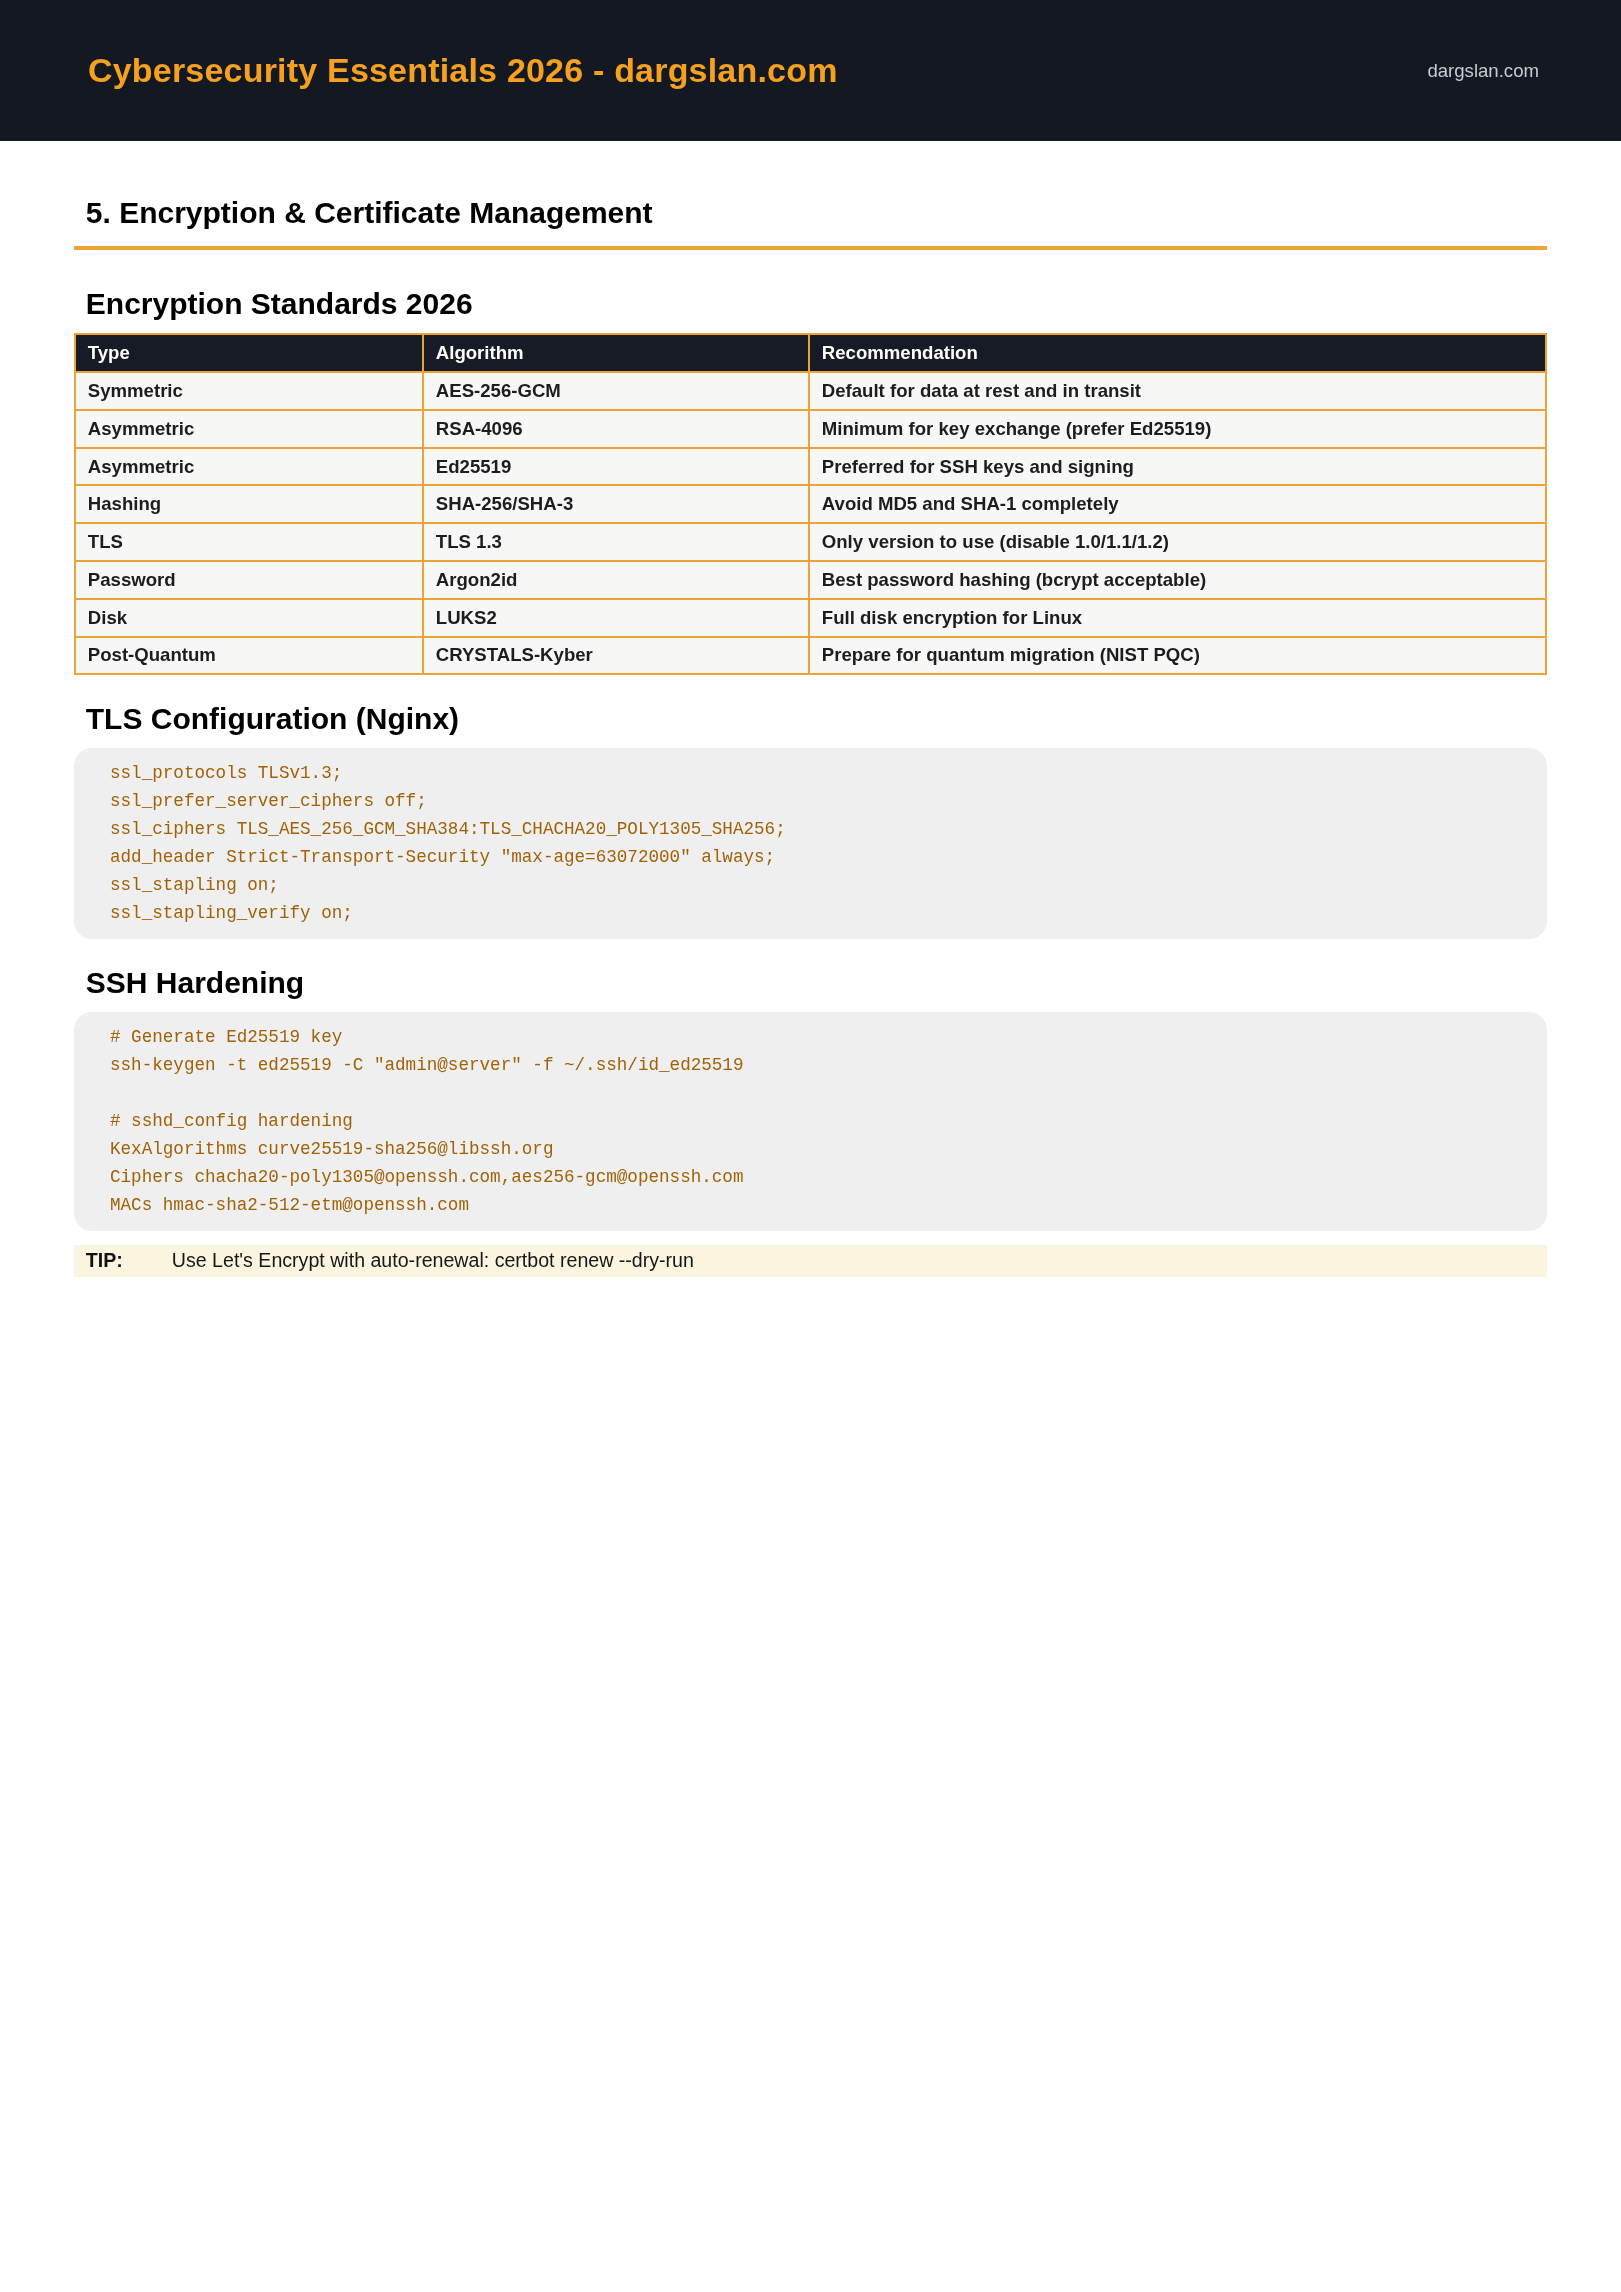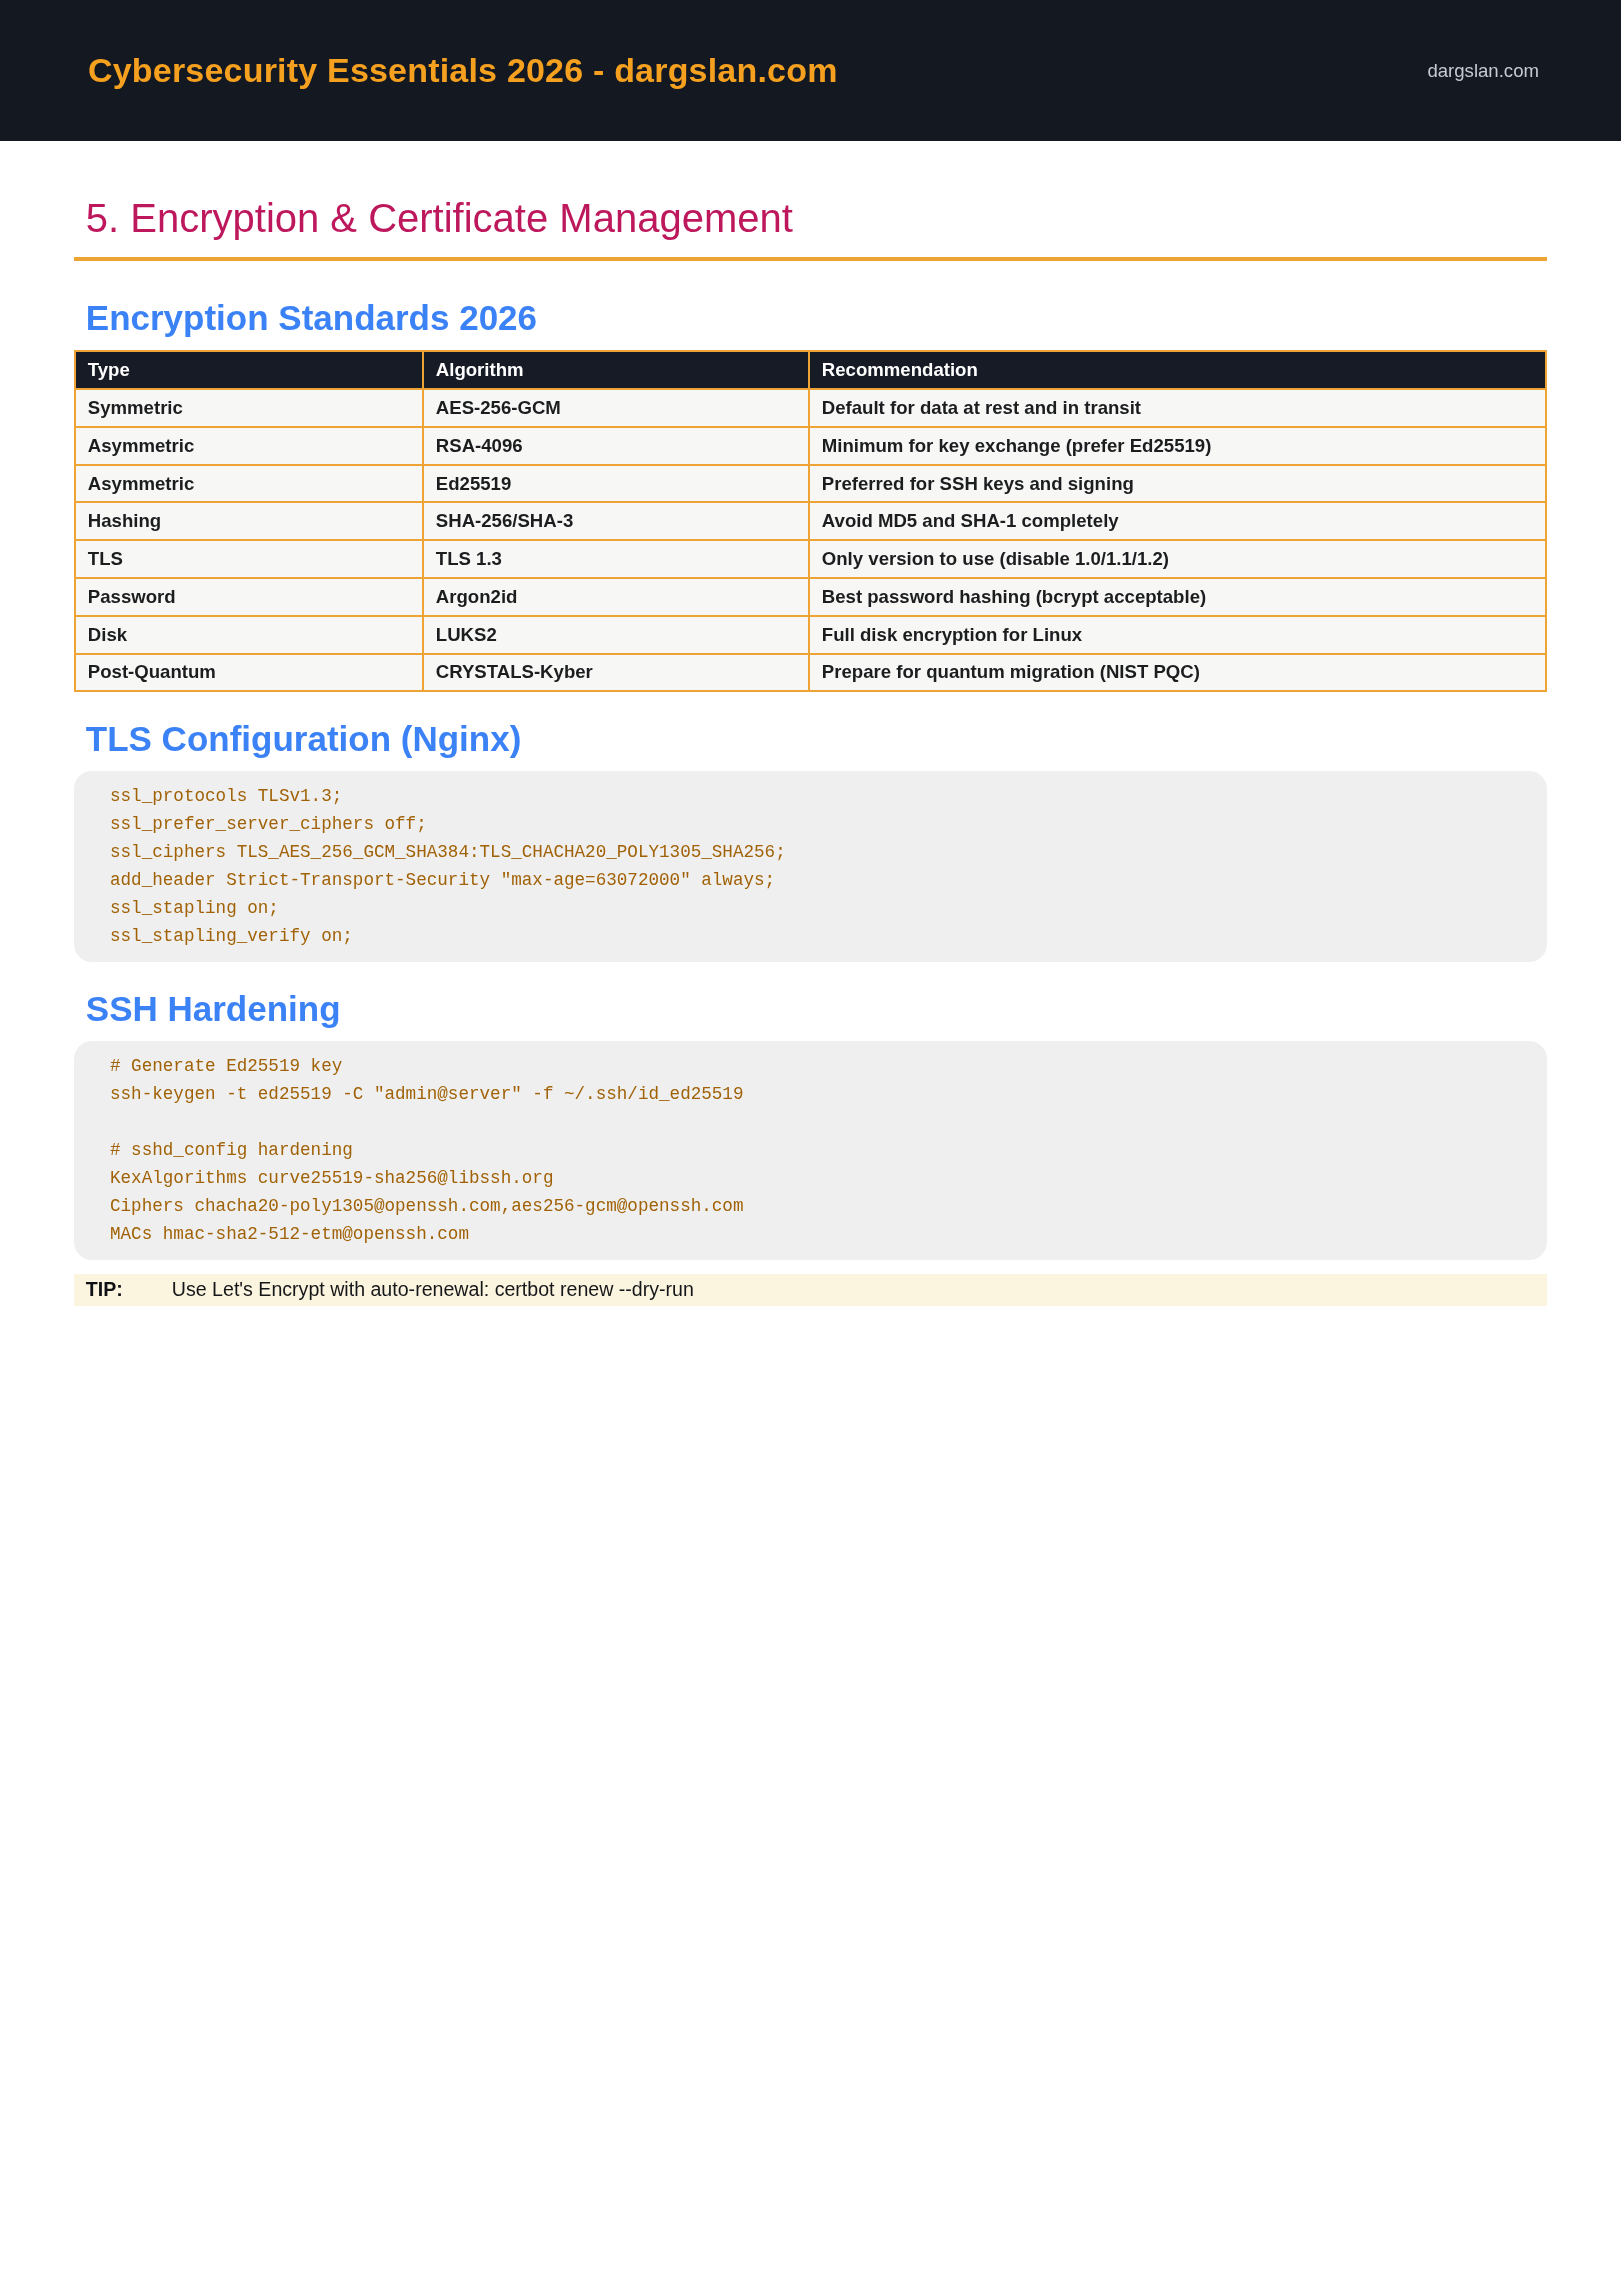--- a/index.html
+++ b/index.html
@@ -29,36 +29,36 @@
   .header-site {
     font-size: 18.6px;
     color: #C7CAD1;
   }
 
   
   main { padding: 0 74px; }
 
   .section-title {
     margin: 55px 0 0 11.8px;
-    font-size: 40px;
-    font-weight: normal;
-    color: #be185d;
+    font-size: 30px;
+    font-weight: bold;
+    color: #000000;
   }
   .section-divider {
     border: none;
     height: 3.9px;
     background: var(--accent-orange, #EDA434);
     margin: 15.7px 0 0 0;
   }
 
   h3.subheading {
     margin: 26.5px 0 12.7px 11.8px;
-    font-size: 35px;
-    font-weight: bold;
-    color: #3b82f6;
+    font-size: 30px;
+    font-weight: bold;
+    color: #000000;
   }
   h3.first-sub { margin-top: 37px; }
 
   
   table.std-table {
     width: 100%;
     border-collapse: collapse;
     table-layout: fixed;
   }
   .std-table col.c1 { width: 348px; }

